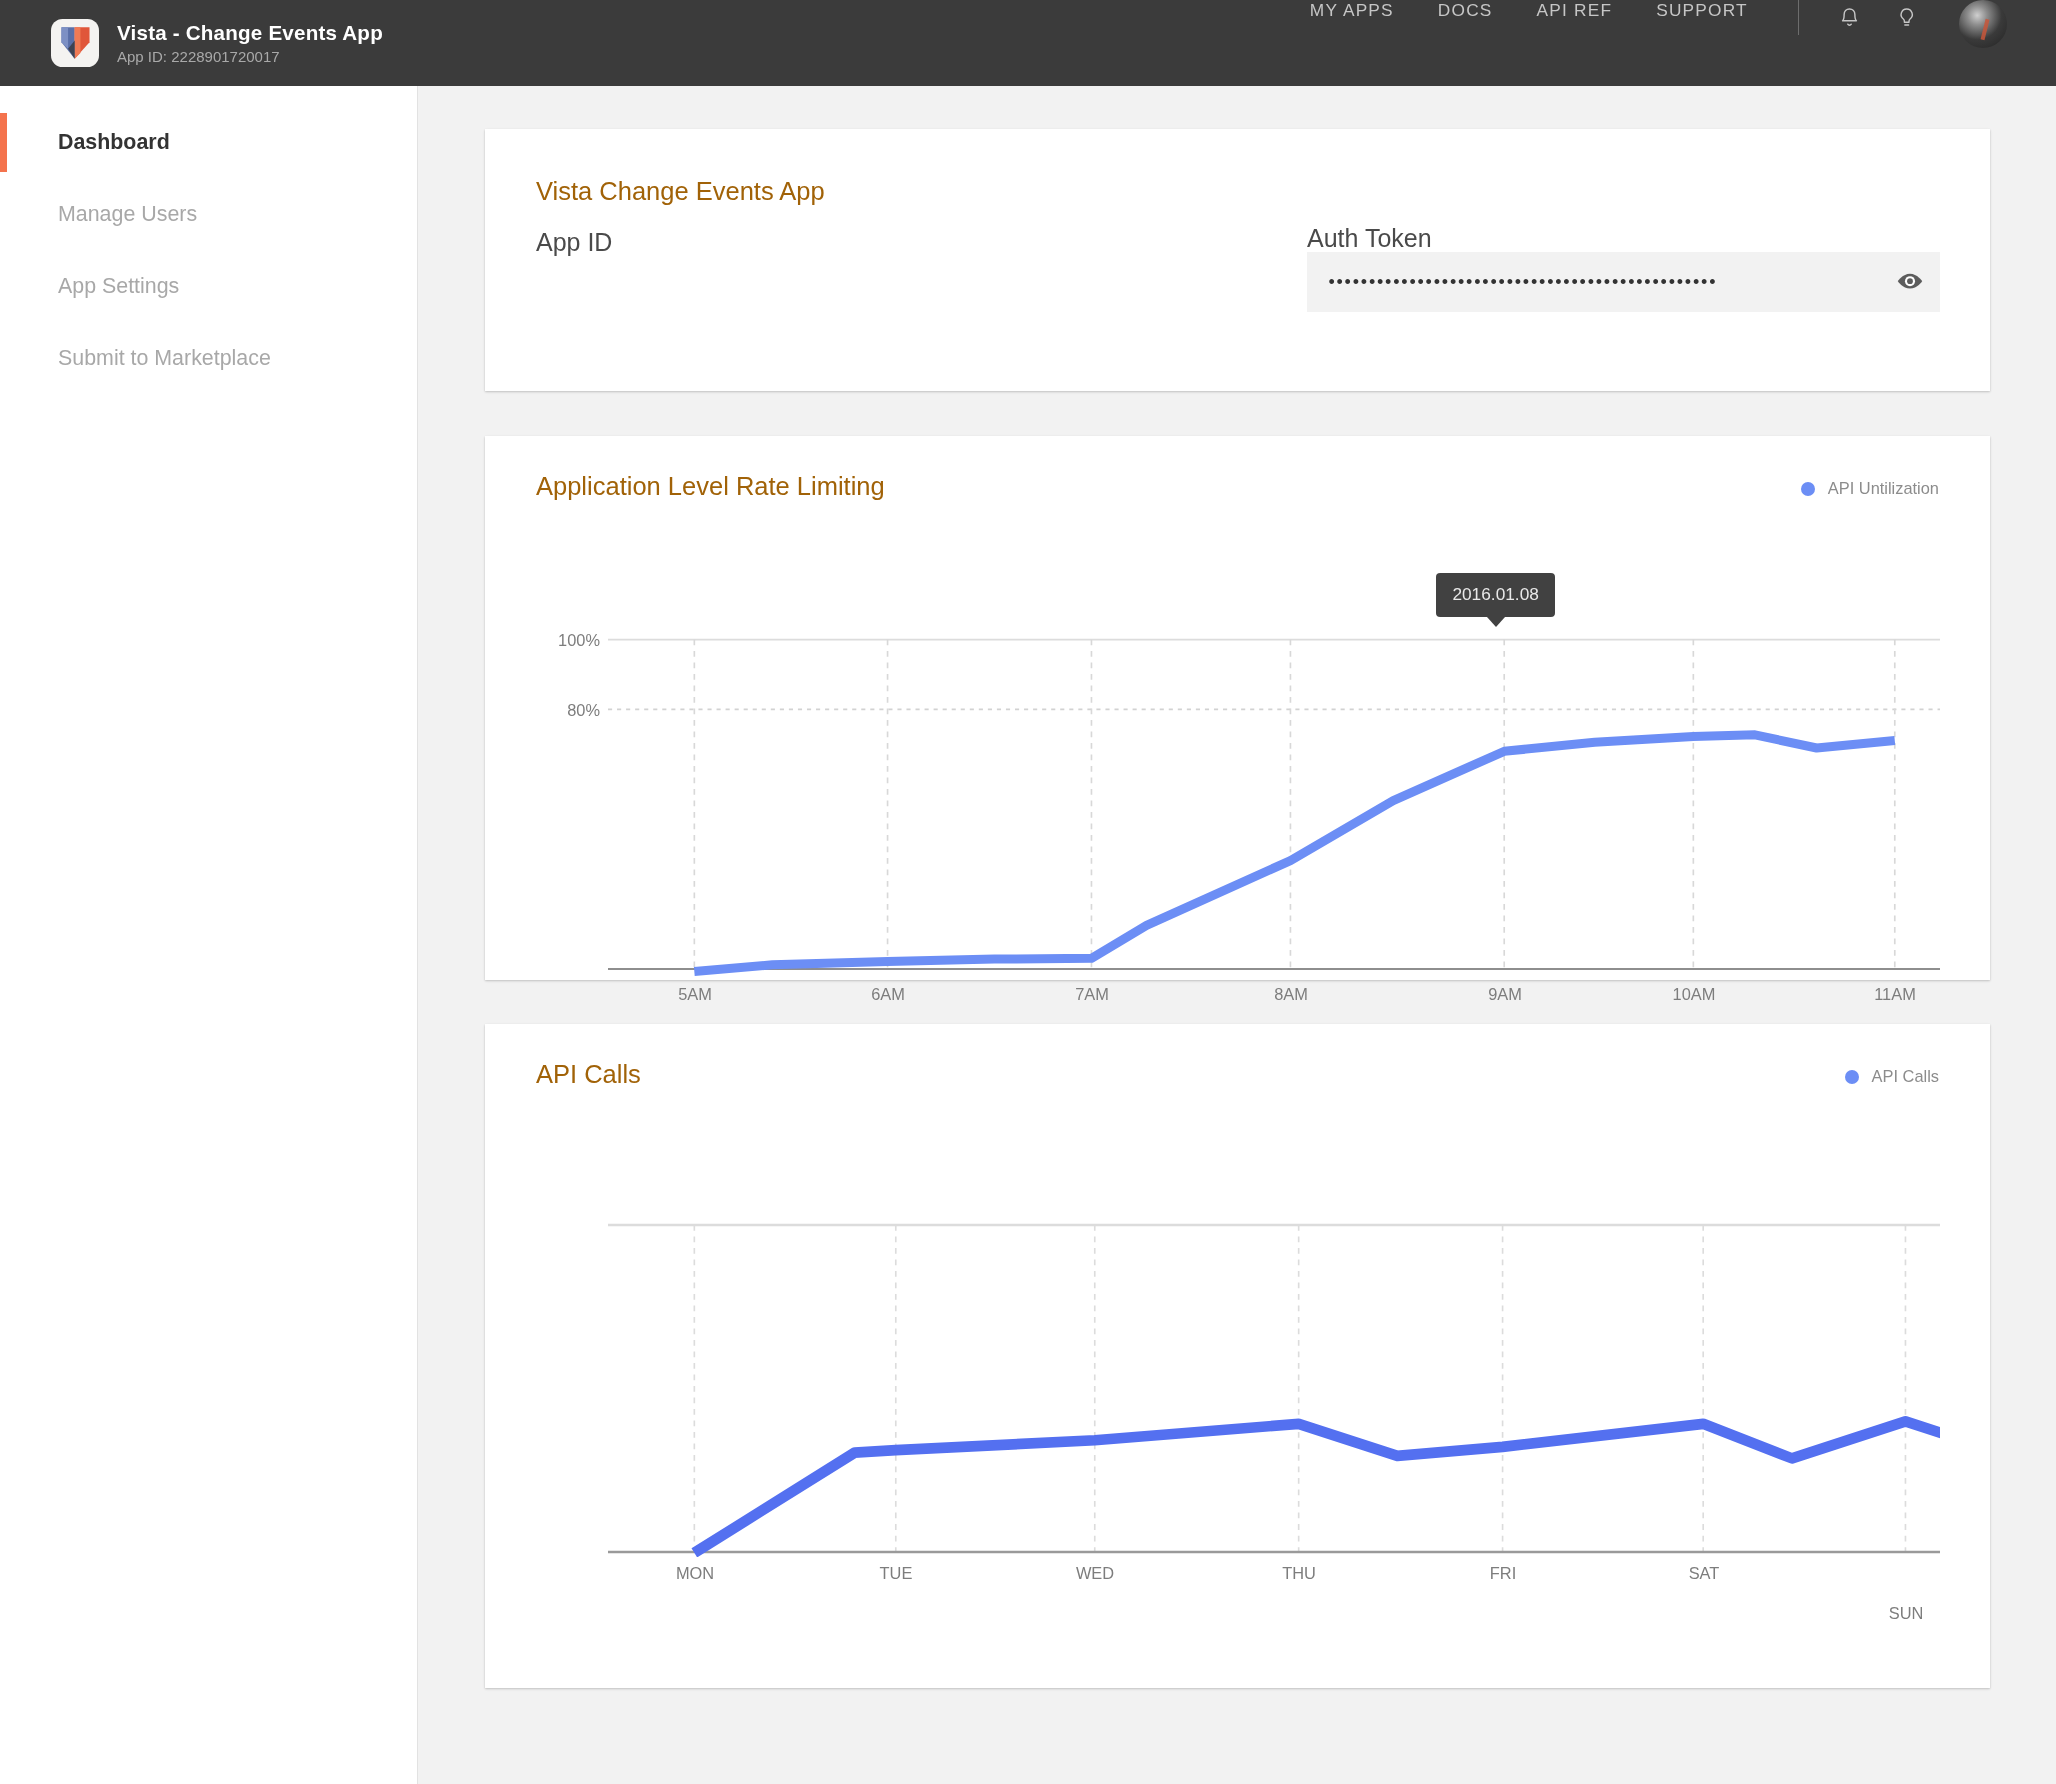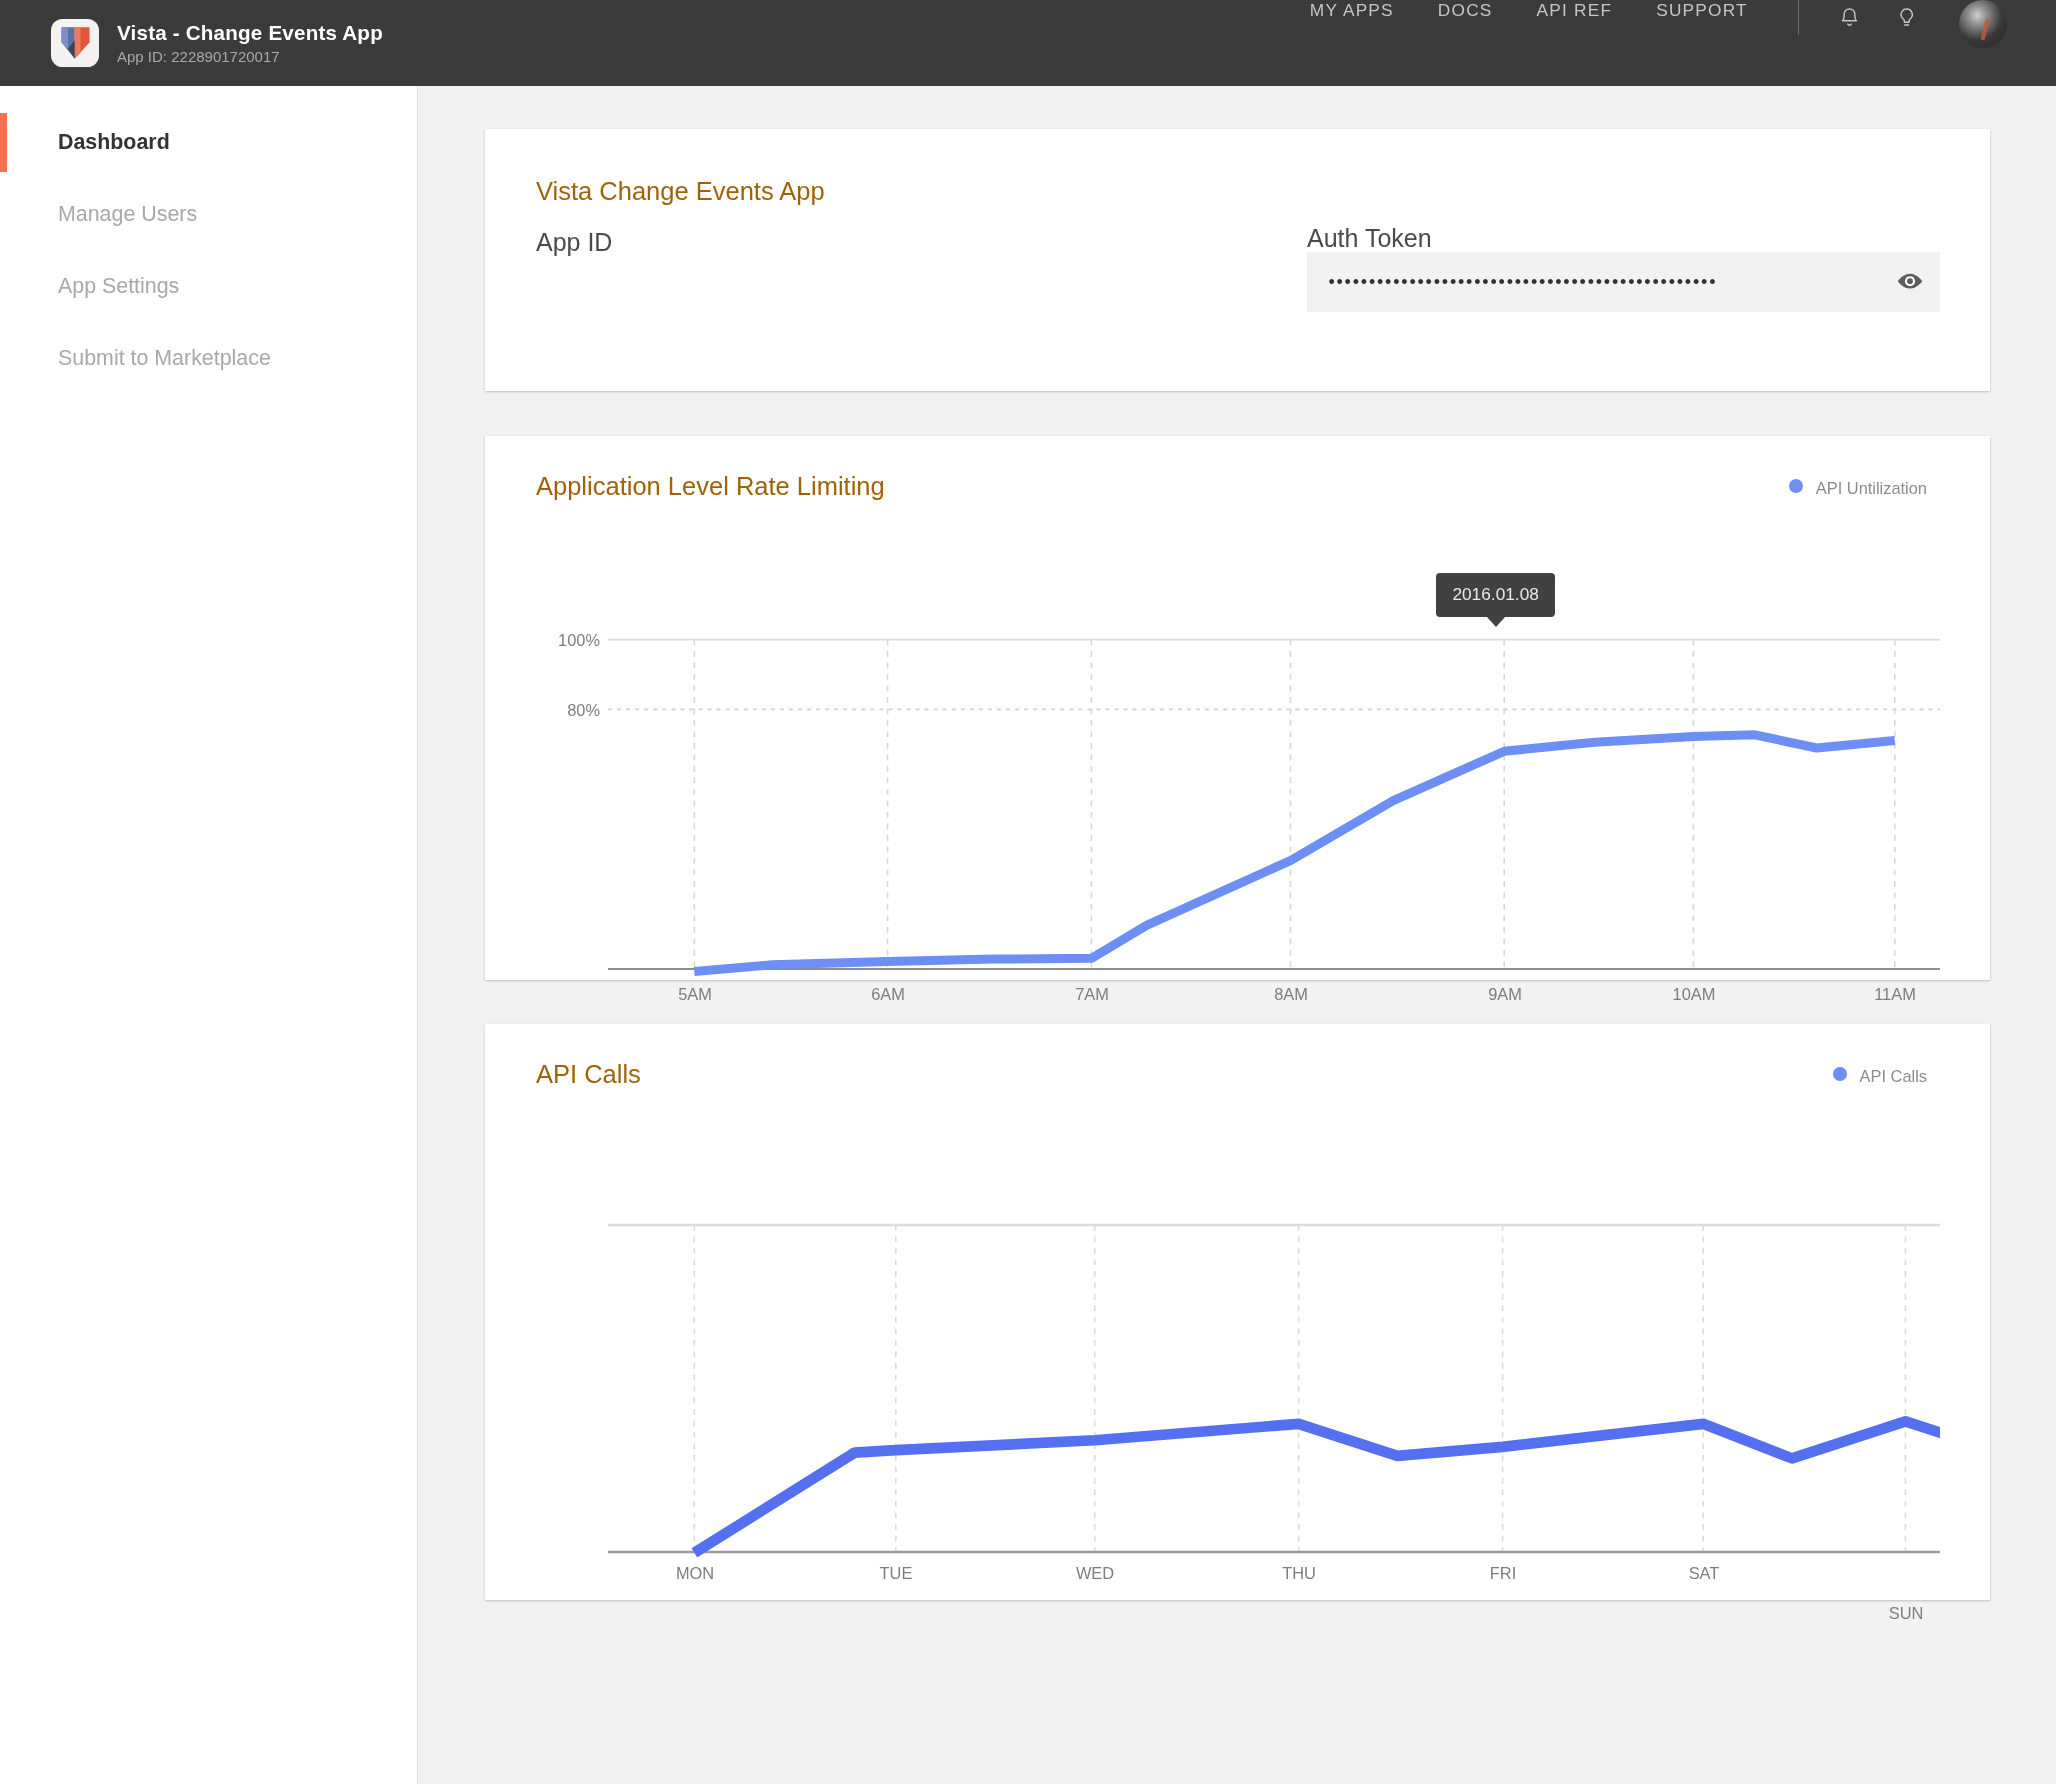--- a/index.html
+++ b/index.html
@@ -92,21 +92,21 @@
     width: 1638px; height: 1698px;
     background: #f2f2f2;
   }
   .card {
     position: absolute; left: 67px; width: 1505px;
     background: #ffffff;
     box-shadow: 0 0.8px 2.5px rgba(0,0,0,.16), 0 0.8px 1.6px rgba(0,0,0,.10);
   }
   #card-app   { top: 43px;   height: 262px; }
   #card-rate  { top: 350px;  height: 544px; }
-  #card-calls { top: 938px; height: 576px; }
+  #card-calls { top: 938px; height: 664px; }
 
   .card-title {
     font-size: 25.5px; color: #a16207; font-weight: normal;
     white-space: nowrap;
   }
   #card-app .card-title { position: absolute; left: 51px; top: 48px; }
 
   .field-label {
     position: absolute; font-size: 25px; color: #4a4a4a; white-space: nowrap;
   }
@@ -129,22 +129,22 @@
   }
   .eye-btn {
     width: 61px; height: 60px; display: flex;
     align-items: center; justify-content: center; cursor: pointer;
     flex: 0 0 auto;
   }
 
   
   .chart-title { position: absolute; left: 51px; top: 36px; }
   .legend {
-    position: absolute; right: 63px; top: 43px;
-    display: flex; align-items: flex-start;
+    position: absolute; right: 51px; top: 43px;
+    display: flex; align-items: center;
   }
   .legend-dot {
     width: 14px; height: 14px; border-radius: 50%;
     background: #6c8ef5; margin-right: 13px;
   }
   .legend-text { font-size: 16.4px; color: #8c8c8c; white-space: nowrap; }
 
   .plot { position: absolute; }
   .plot svg { display: block; }
 

